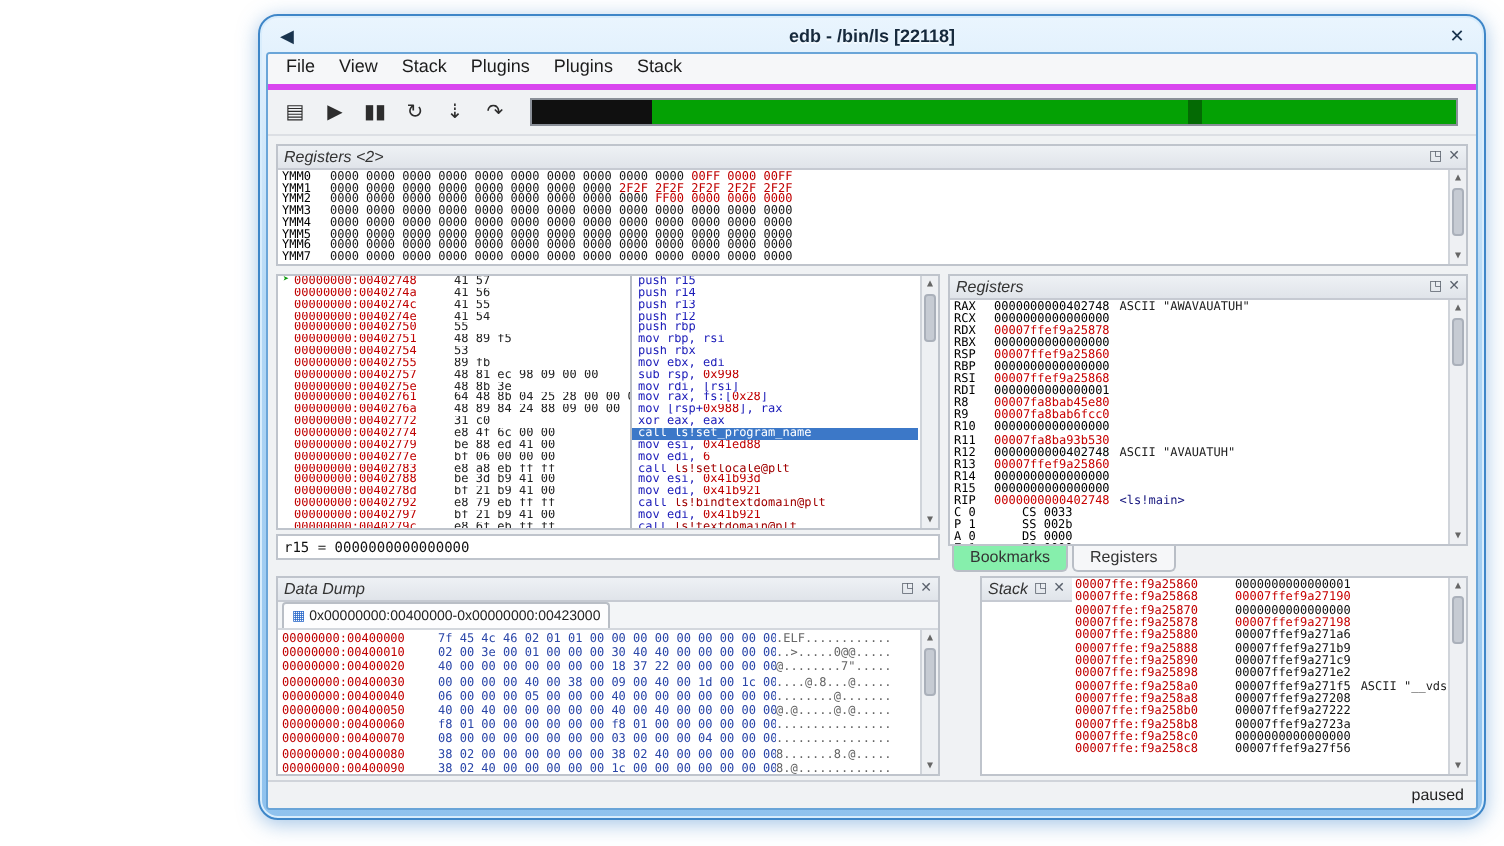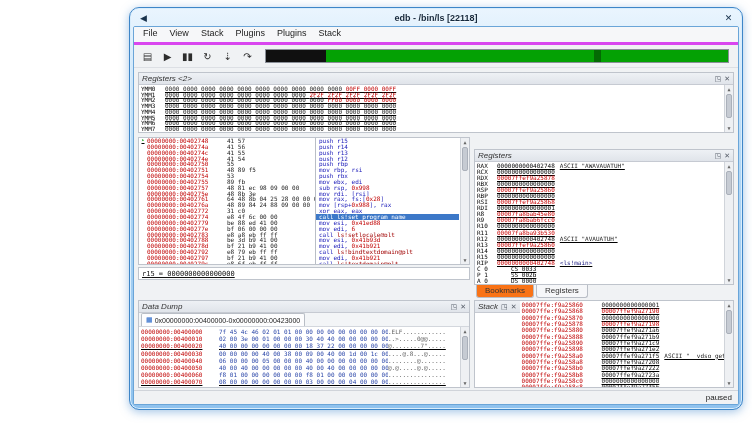--- a/index.html
+++ b/index.html
@@ -1,18 +1,18 @@
 <!DOCTYPE html>
 <html><head>
 <meta charset="utf-8">
 <style>
   html,body{margin:0;padding:0;}
   body{width:752px;height:423px;overflow:hidden;position:relative;background:#ffffff;
        font-family:"Liberation Sans","DejaVu Sans",sans-serif;-webkit-font-smoothing:antialiased;}
-  .mono{font-family:"DejaVu Sans Mono","Liberation Mono",monospace;text-decoration:underline;}
+  .mono{font-family:"DejaVu Sans Mono","Liberation Mono",monospace;}
 
   
   .window{position:absolute;left:129px;top:7px;width:614px;height:403px;border-radius:10px;
     background:linear-gradient(#eaf5fe,#b5d9f6 35%,#8fc2ee);border:1px solid #3e86c8;
     box-shadow:0 2px 10px rgba(90,150,210,.55), inset 0 0 0 1px #d9edfc;
     padding:2px 3px 3px 3px;box-sizing:border-box;}
   .titlebar{height:16px;display:flex;align-items:center;padding:0 4px;}
   .tb-btn{width:13px;height:13px;display:flex;align-items:center;justify-content:center;
     font-size:9px;color:#19334d;cursor:default;}
   .tb-title{flex:1;text-align:center;font-size:9px;color:#16293c;font-weight:bold;
@@ -62,36 +62,36 @@
   .dgut{color:#0a9a0a;font-size:5px;text-align:center;}
   .daddr{color:#c00000;overflow:hidden;}
   .dbytes{color:#222;overflow:hidden;}
   .dinstr{border-left:1px solid #b9bec6;padding-left:3px;overflow:hidden;}
   .dinstr.sel{background:#3c78c8;}
   .dinstr.sel span{color:#fff !important;}
   .mn,.op{color:#1a1ab8;} .imm{color:#c00000;} .sym{color:#a00000;}
   .r15box{margin-top:2px;height:13px;border:1px solid #bfc4cc;background:#fff;font-size:7px;
     line-height:12px;padding:0 3px;color:#111;box-sizing:border-box;}
 
-  .midright{flex:1;display:flex;flex-direction:column;min-width:0;margin-top:12px;}
+  .midright{flex:1;display:flex;flex-direction:column;min-width:0;}
   .regs-body{height:121px;position:relative;overflow:hidden;font-size:6px;line-height:6.05px;padding:1px 11px 0 2px;}
   .rrow{white-space:nowrap;}
   .rname{display:inline-block;width:20px;color:#000;}
   .rval{color:#000;} .rval.red{color:#c80000;}
   .rnote{color:#222;margin-left:5px;} .rnote.symn{color:#16167e;}
   .frow{white-space:nowrap;}
   .fl{display:inline-block;width:34px;color:#000;}
   .fs{color:#000;}
   .tabbar{height:13px;display:flex;padding-left:2px;gap:2px;flex:none;align-items:flex-start;}
-  .tab{font-size:8px;color:#333;background:#f97316;border:1px solid #b9bec6;border-top:none;
+  .tab{font-size:8px;color:#333;background:#86efac;border:1px solid #b9bec6;border-top:none;
     border-radius:0 0 3px 3px;padding:0 8px;height:12px;line-height:11px;}
   .tab.active{background:#f6f7f9;}
 
   
-  .botrow{display:flex;margin:0 1px;gap:4px;flex:1;overflow:hidden;}
+  .botrow{display:flex;margin:0 1px;gap:20px;flex:1;overflow:hidden;}
   .dump{width:332px;flex:none;display:flex;flex-direction:column;}
   .dtabbar{height:13px;border-bottom:1px solid #d3d7dd;display:flex;align-items:center;padding-left:2px;flex:none;background:#f3f5f7;}
   .dtab{display:inline-flex;align-items:center;gap:2px;font-size:7px;color:#222;background:#fdfdfe;
     border:1px solid #b9bec6;border-bottom:none;height:12px;padding:0 4px;border-radius:2px 2px 0 0;}
   .dtab .sq{color:#2565c8;font-size:7px;}
   .dump-body{flex:1;position:relative;overflow:hidden;font-size:6px;line-height:7.2px;padding:1px 11px 0 2px;}
   .dumprow{display:grid;grid-template-columns:78px 1fr 70px;white-space:nowrap;}
   .dump-addr{color:#c00000;overflow:hidden;}
   .dump-hex{color:#2a46a8;overflow:hidden;}
   .dump-ascii{color:#666;overflow:hidden;}

